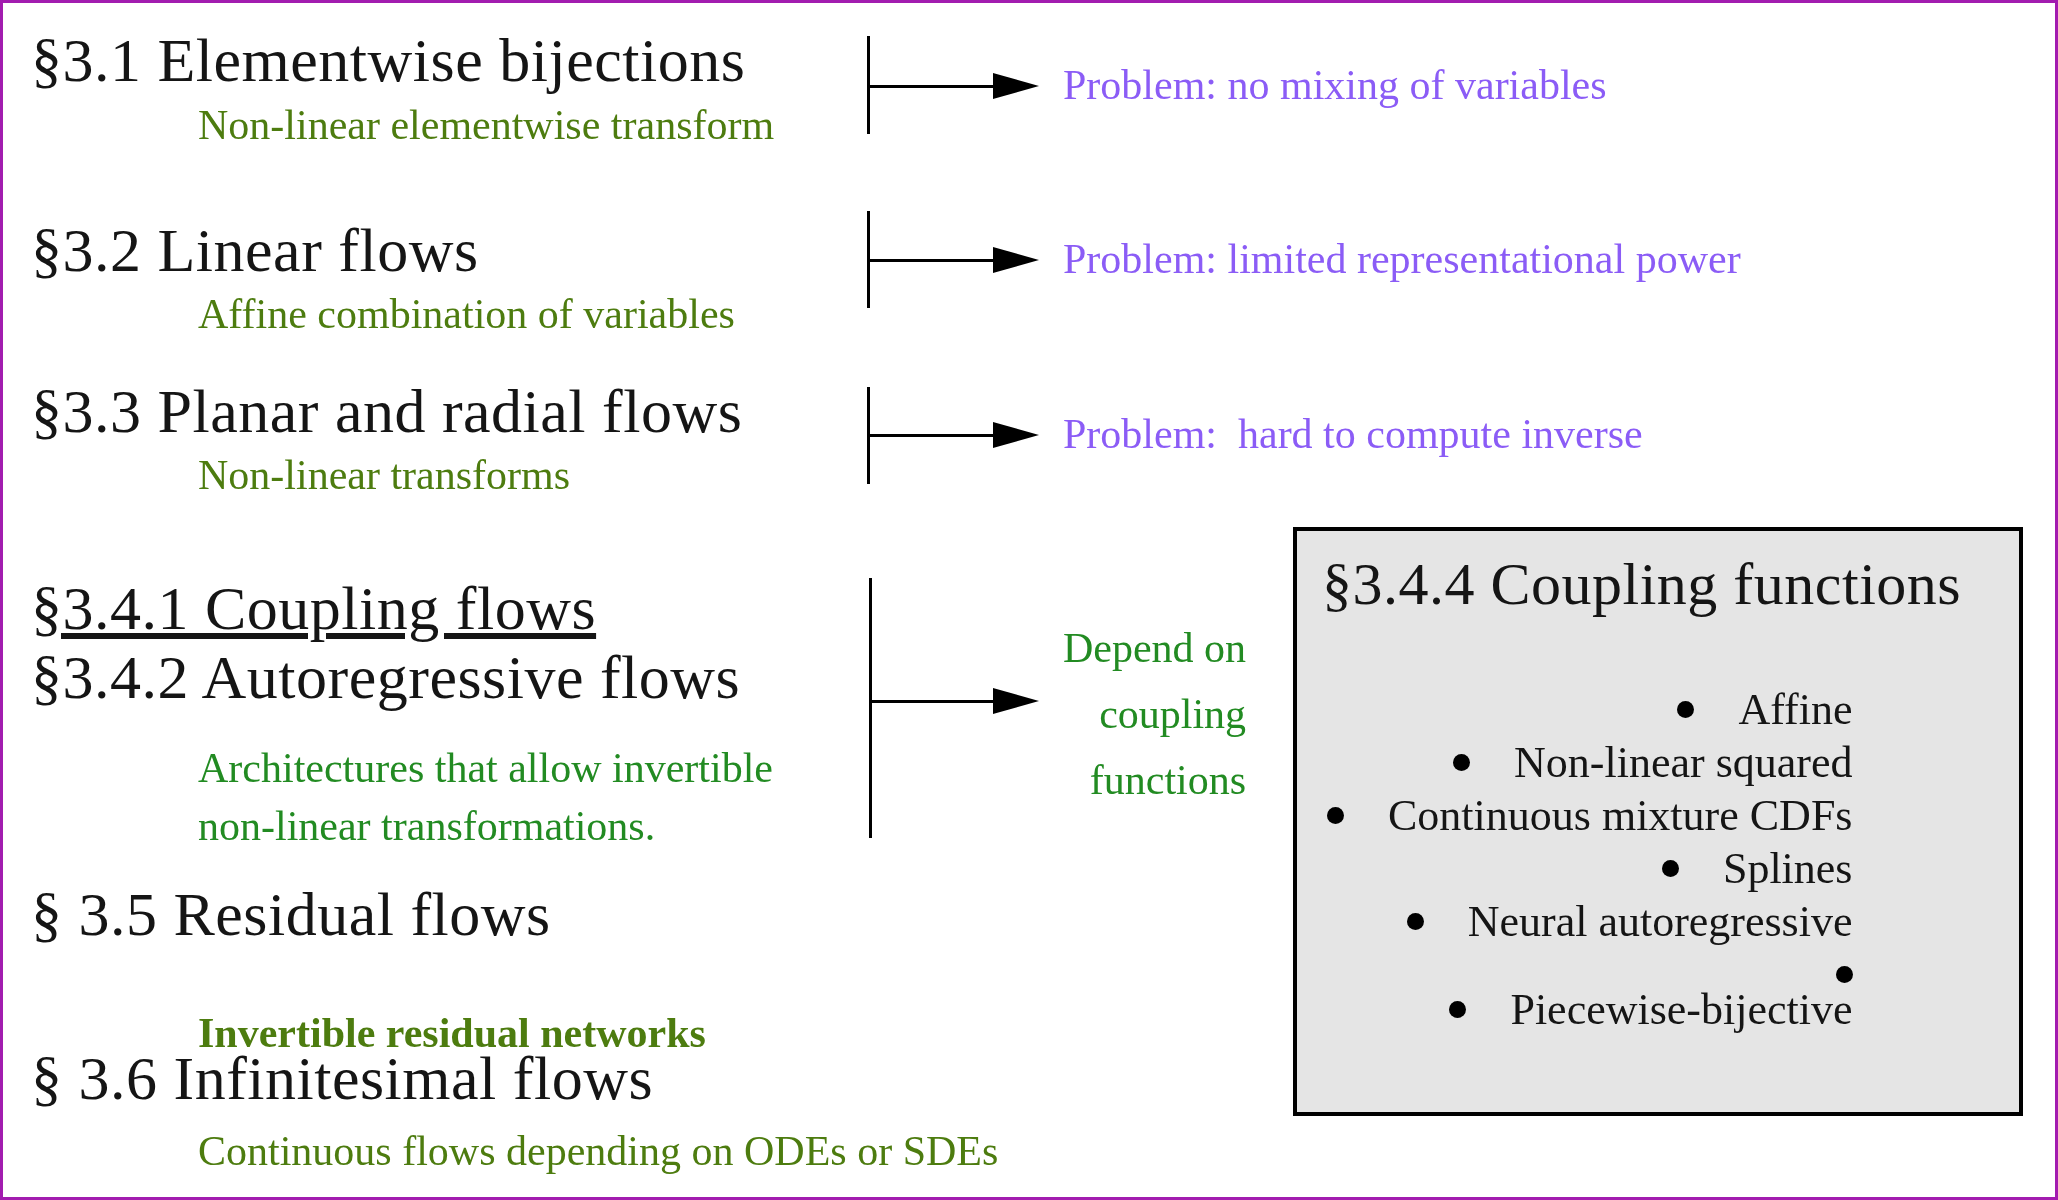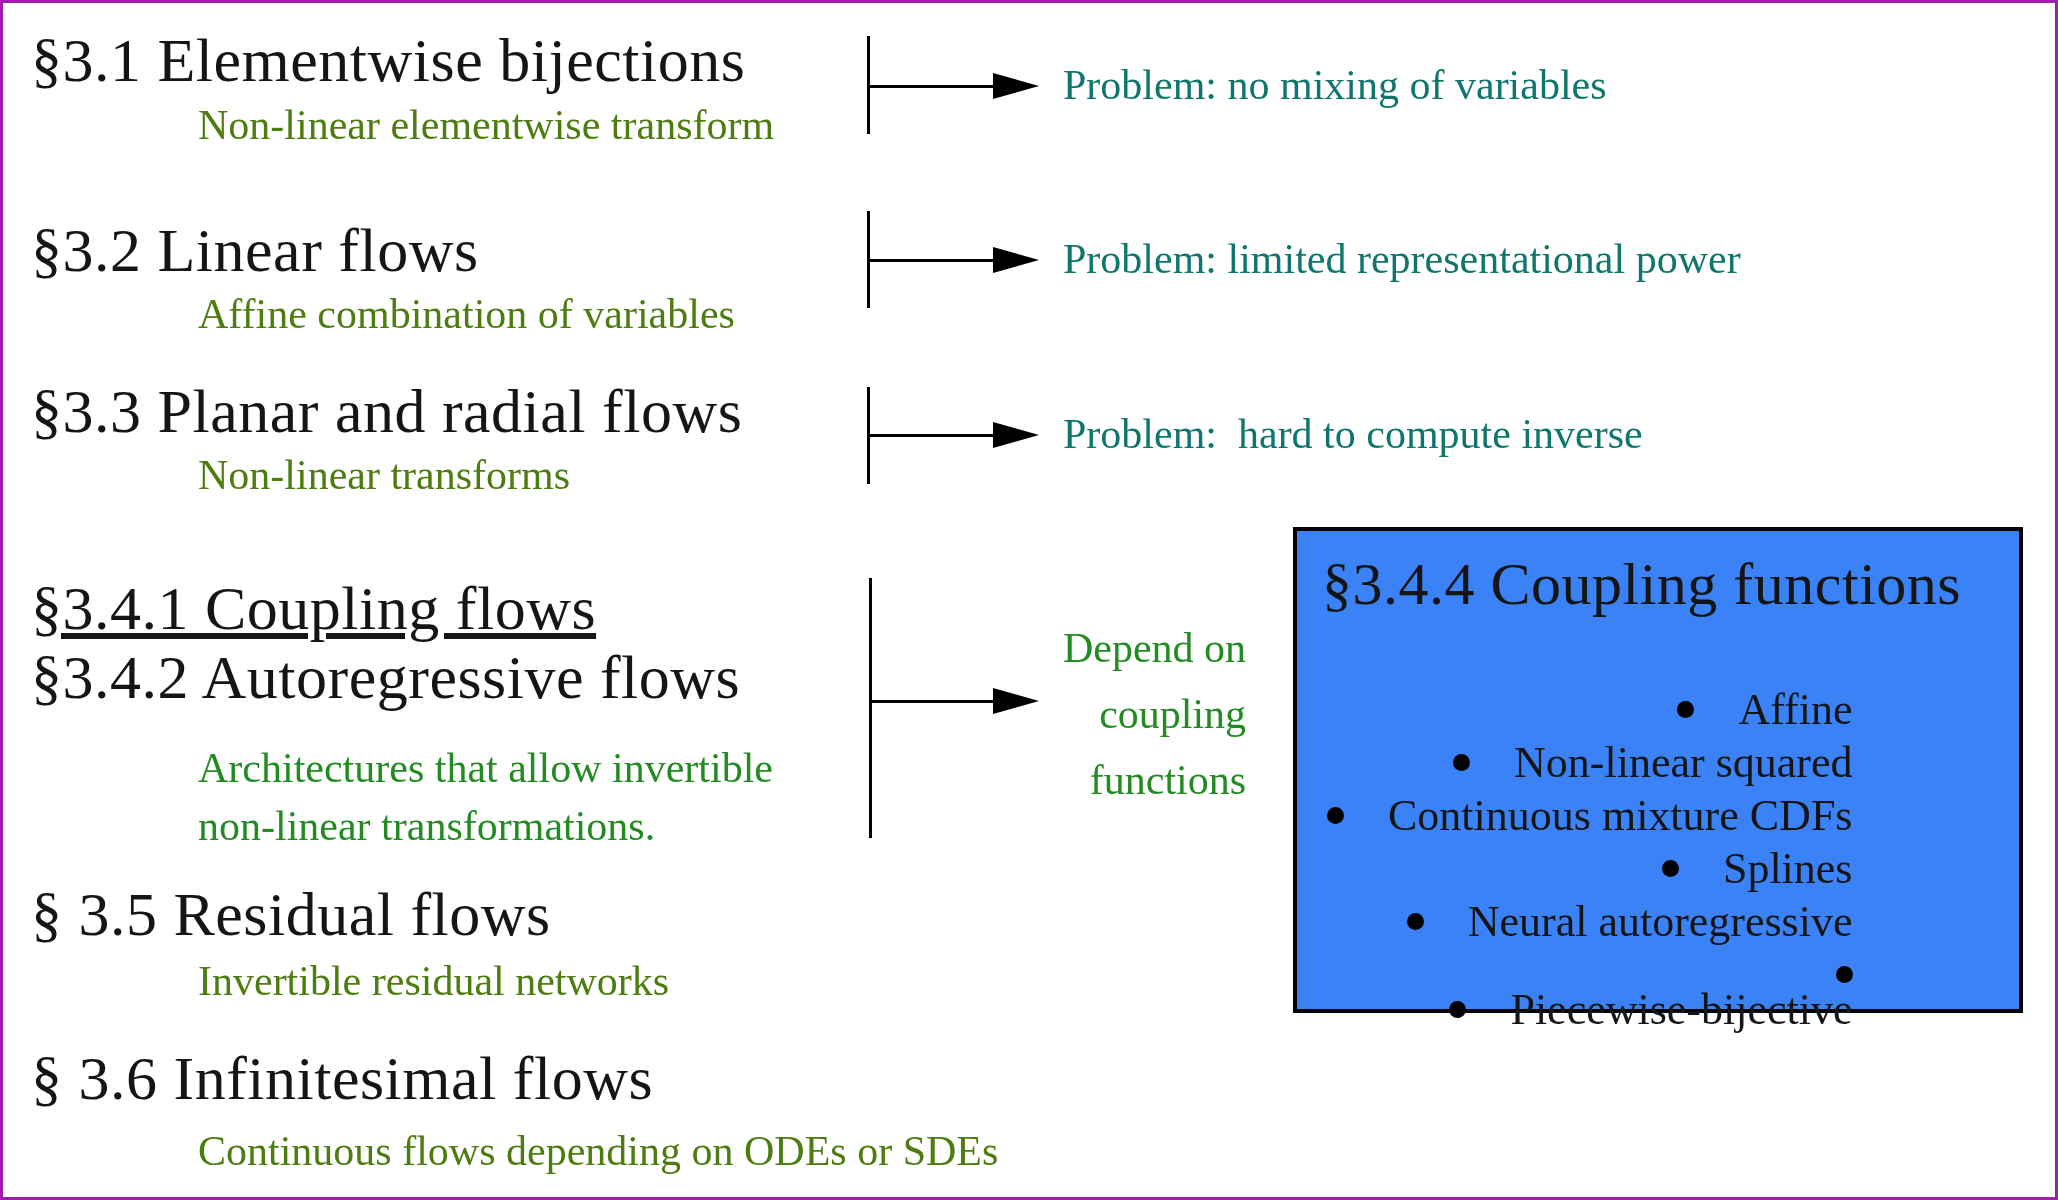--- a/index.html
+++ b/index.html
@@ -6,28 +6,28 @@
   .canvas {
     position:relative; width:2058px; height:1200px;
     border:3px solid #a21caf; box-sizing:border-box; background:#fff;
     font-family:"Liberation Serif","DejaVu Serif",serif;
     color:#151515; overflow:hidden;
   }
   .abs { position:absolute; }
   .heading { font-size:62px; line-height:62px; letter-spacing:0.5px; white-space:nowrap; }
   .sub { font-size:42px; line-height:52px; white-space:nowrap; color:#4d7c0f; }
   .sub2 { font-size:42px; line-height:58px; white-space:nowrap; color:#228B22; }
-  .problem { color:#0f766e; font-size:42px; line-height:62px; white-space:pre; }
+  .problem { color:#8b5cf6; font-size:42px; line-height:62px; white-space:pre; }
   .note { color:#228B22; font-size:42px; line-height:66px; white-space:nowrap; }
   .vline { width:3px; background:#000; }
   .hline { height:3px; background:#000; }
   .ahead { width:0; height:0; border-left:46px solid #000;
            border-top:13px solid transparent; border-bottom:13px solid transparent; }
-  .cbox { left:1290px; top:524px; width:730px; height:486px;
-          border:4px solid #000; box-sizing:border-box; background:#3b82f6; }
+  .cbox { left:1290px; top:524px; width:730px; height:589px;
+          border:4px solid #000; box-sizing:border-box; background:#e5e5e5; }
   .cbox-title { position:absolute; left:25px; top:22px; font-size:60px; line-height:62px;
                 letter-spacing:0.5px; white-space:nowrap; }
   .cbox-list { position:absolute; left:30px; top:152px; margin:0; padding:0; list-style:none; }
   .cbox-list li { display:flex; align-items:flex-start; gap:44px;
                   font-size:44px; line-height:53px; white-space:nowrap;justify-content:flex-end; }
   .dot { flex:0 0 auto; width:17px; height:17px; border-radius:50%; background:#000; margin-top:18px; }
 </style>
 </head>
 <body>
 
@@ -100,18 +100,18 @@
         <span class="dot"></span>
       </li>
       <li>
         <span class="dot"></span>
         <span>Piecewise-bijective</span>
       </li>
     </ul>
   </div>
 
   <div class="abs heading" style="left:28px; top:880px;">§ 3.5 Residual flows</div>
-  <div class="abs sub" style="left:195px; top:952px;">Invertible residual networks</div>
+  <div class="abs sub" style="left:195px; top:1004px;font-weight:bold;">Invertible residual networks</div>
 
   <div class="abs heading" style="left:28px; top:1044px;">§ 3.6 Infinitesimal flows</div>
   <div class="abs sub" style="left:195px; top:1122px;">Continuous flows depending on ODEs or SDEs</div>
 
 </div>
 
 </body></html>

